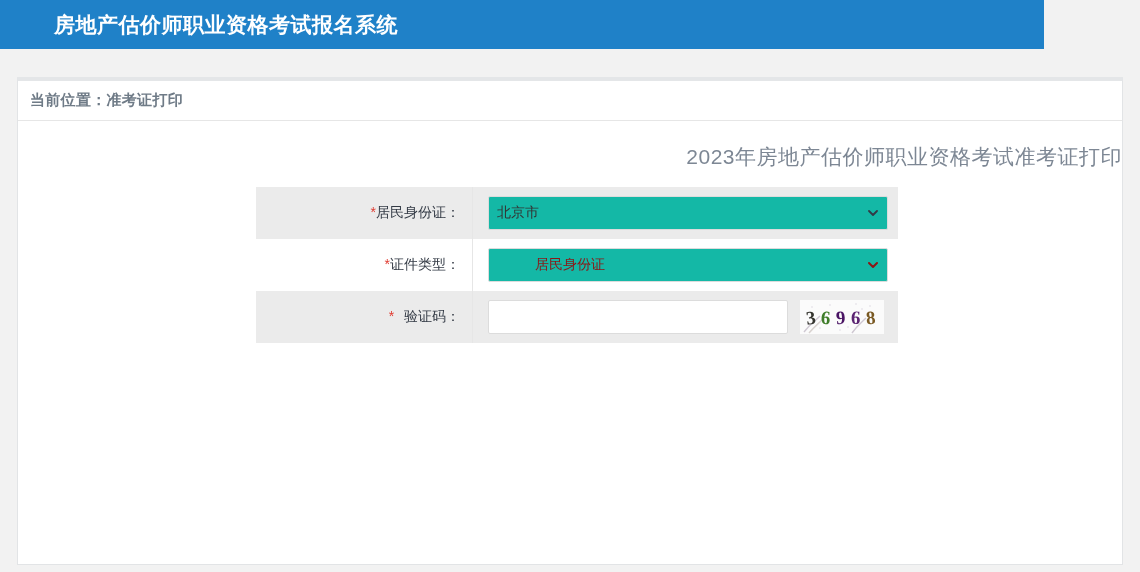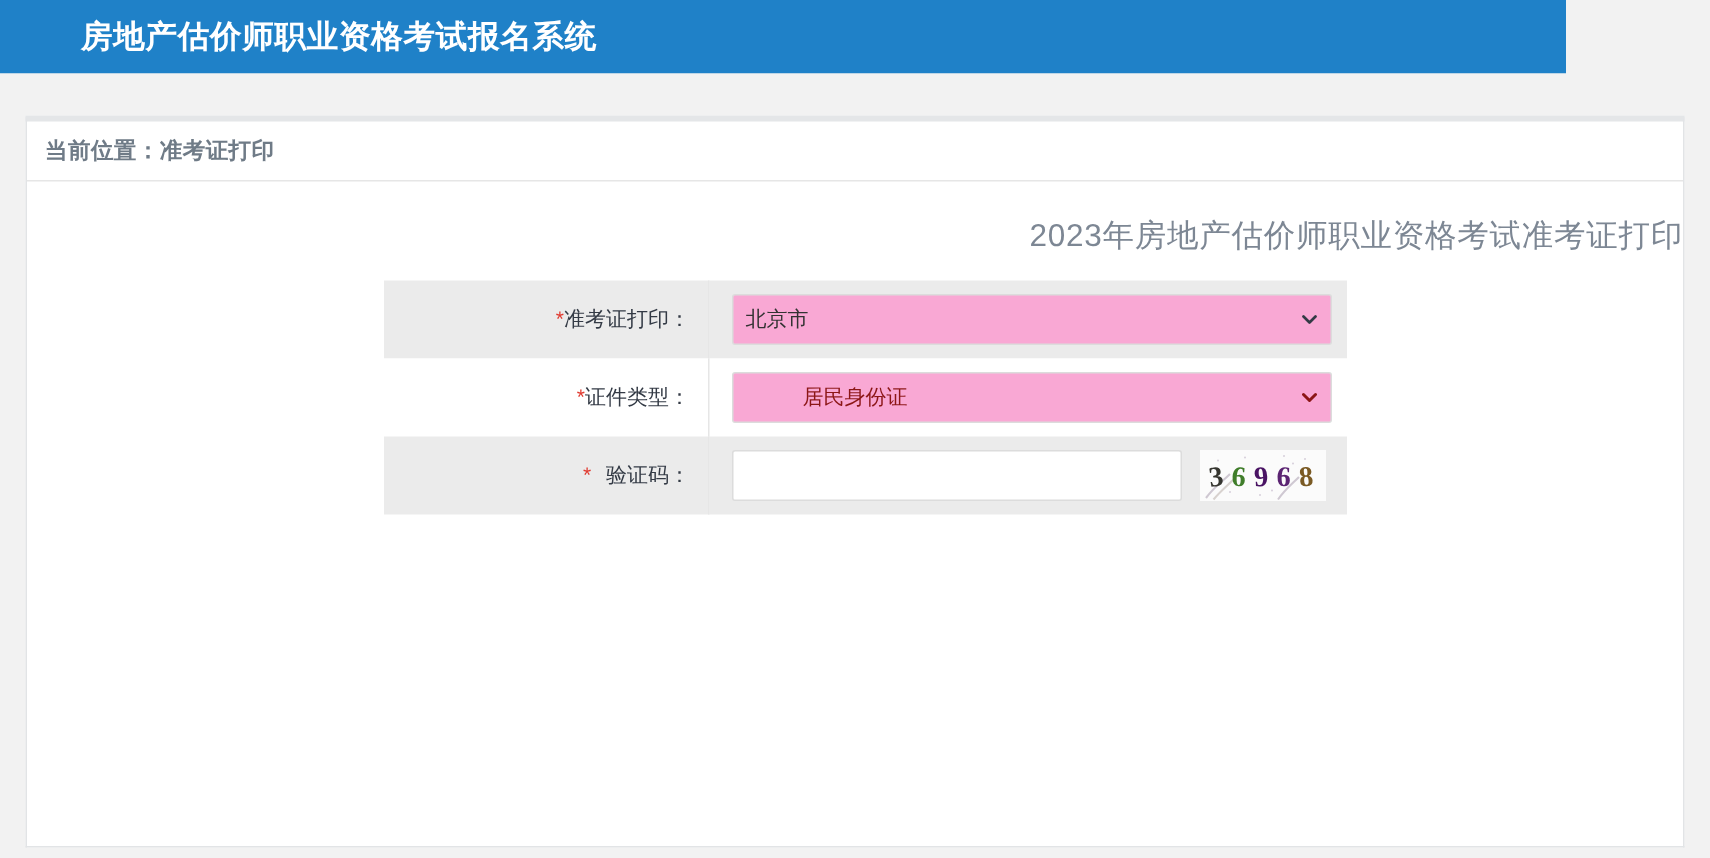--- a/index.html
+++ b/index.html
@@ -130,21 +130,21 @@
     position: relative;
     display: inline-block;
     width: 400px;
     height: 34px;
     vertical-align: middle;
   }
   .sel-box {
     width: 400px;
     height: 34px;
     border: 1px solid #dcdcdc;
-    background: #f9a8d4;
+    background: #14b8a6;
     border-radius: 2px;
     font-size: 14px;
     padding: 0 26px 0 8px;
     display: flex;
     align-items: center;
     color: #333;
   }
   .sel-box.maroon { color: #8c1616; padding-left: 46px; }
   .chev {
     position: absolute;
@@ -205,21 +205,21 @@
     </div>
 
     <div class="form-area">
       <div class="form-title">2023年房地产估价师职业资格考试准考证打印</div>
 
       <table class="form-table">
         <tbody>
 
           <tr class="odd">
             <td class="label-cell">
-              <span class="req-star">*</span><span class="label-text">准考证打印：</span>
+              <span class="req-star">*</span><span class="label-text">居民身份证：</span>
             </td>
             <td class="field-cell">
               <div class="sel-wrap">
                 <div class="sel-box">北京市</div>
                 <span class="chev">
                   <svg width="10" height="10" viewBox="0 0 10 10">
                       <path d="M1 3 L5 7 L9 3" stroke="#333a45" stroke-width="1.8" fill="none" stroke-linecap="round" stroke-linejoin="round"></path>
                     </svg>
                 </span>
               </div>

